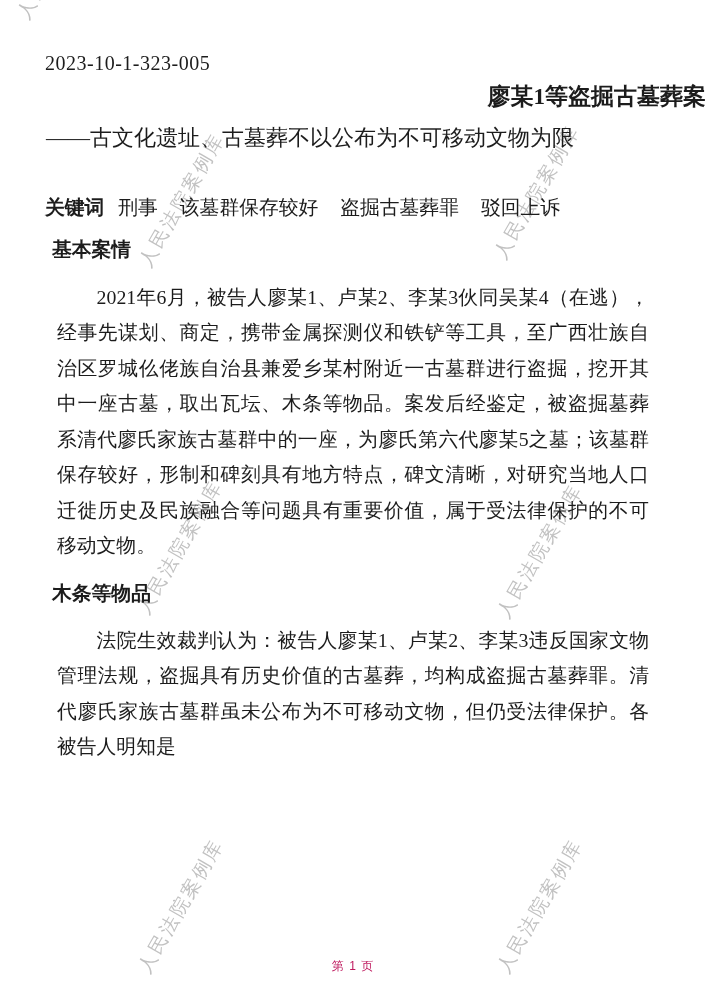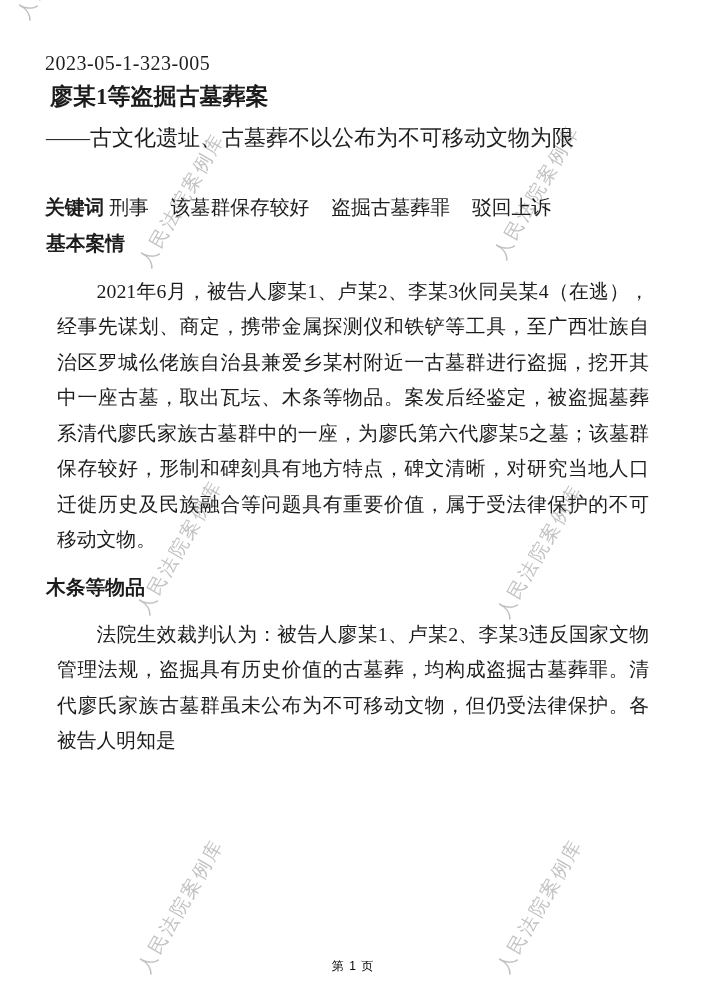--- a/index.html
+++ b/index.html
@@ -31,21 +31,21 @@
     font-size: 20px;
     letter-spacing: 0.5px;
   }
   .title {
     position: absolute;
     top: 83px; left: 0;
     width: 100%;
     box-sizing: border-box;
     padding-left: 50px;
     margin: 0;
-    text-align: left;
+    text-align: right;
     font-size: 23px;
     font-weight: bold;
     line-height: 28px;
   }
   .subtitle {
     position: absolute;
     top: 124px; left: 0;
     width: 100%;
     box-sizing: border-box;
     padding-left: 46px;
@@ -63,61 +63,62 @@
     text-align: justify;
     text-justify: inter-character;
     line-break: anywhere;
     overflow-wrap: break-word;
   }
   .kw-line { white-space: nowrap; }
   .kw-label {
     font-family: "Liberation Sans", "DejaVu Sans", sans-serif;
     font-weight: bold;
     font-size: 19.8px;
+    margin-right: 9px;
   }
   .kw-item { margin-right: 17px; }
   .sec-heading {
     font-family: "Liberation Sans", "DejaVu Sans", sans-serif;
     font-weight: bold;
     font-size: 19.8px;
-    margin: 1px;
+    margin: 7px;
     line-height: 35.45px;
   }
   .para {
     margin: 12px;
     text-indent: 2em;
   }
   
   .footer {
     position: absolute;
     top: 958px; left: 0;
     width: 100%;
     text-align: center;
     font-size: 12px;
     letter-spacing: 1px;
     font-family: "Liberation Sans", "DejaVu Sans", sans-serif;
-    color: #000000;
+    color: #be185d;
   }
 </style>
 </head>
 <body>
 
 <div class="page">
 
   <div class="wm-layer">
     <span class="wm" style="left:60px;  top:-48px;">人民法院案例库</span>
     <span class="wm" style="left:182px; top:200px;">人民法院案例库</span>
     <span class="wm" style="left:537px; top:192px;">人民法院案例库</span>
     <span class="wm" style="left:180px; top:547px;">人民法院案例库</span>
     <span class="wm" style="left:540px; top:551px;">人民法院案例库</span>
     <span class="wm" style="left:181px; top:906px;">人民法院案例库</span>
     <span class="wm" style="left:540px; top:906px;">人民法院案例库</span>
   </div>
 
-  <div class="doc-number">2023-05-1-323-005</div>
+  <div class="doc-number">2023-10-1-323-005</div>
   <h1 class="title">廖某1等盗掘古墓葬案</h1>
   <div class="subtitle">——古文化遗址、古墓葬不以公布为不可移动文物为限</div>
 
   <div class="body-block">
 
     <div class="kw-line">
       <span class="kw-label">关键词</span>
       <span class="kw-item">刑事</span>
       <span class="kw-item">该墓群保存较好</span>
       <span class="kw-item">盗掘古墓葬罪</span>

